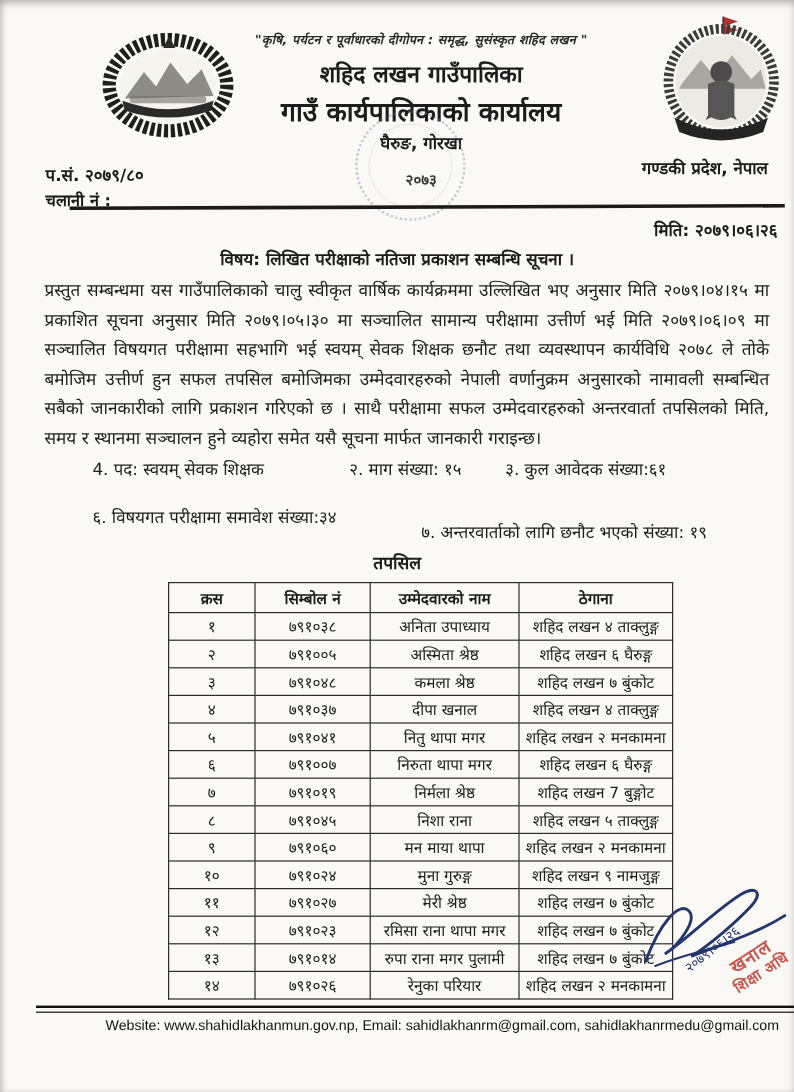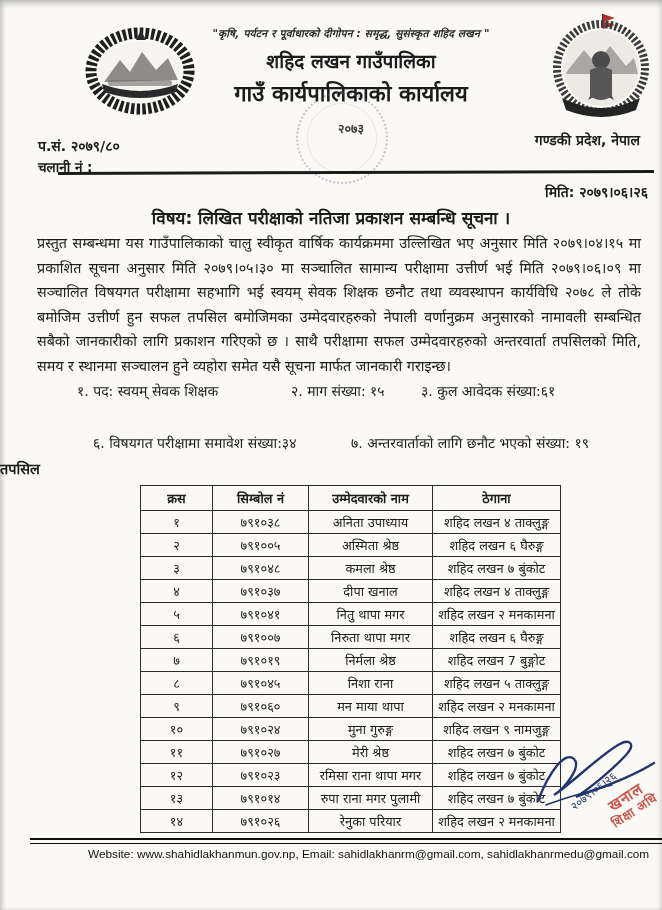--- a/index.html
+++ b/index.html
@@ -24,31 +24,31 @@
   .dispatch { top:158px; left:38px; font-size:13.5px; font-weight:bold; }
   .top-rule { top:171px; left:58px; right:8px; height:3px; background:#1b1b1b; transform:rotate(-.2deg); }
   .date-line { top:182px; right:14px; font-size:14px; font-weight:600; }
 
   
   .faint-stamp { top:92px; left:296px; width:92px; height:92px; border:2px dotted rgba(124,110,158,.38);
     border-radius:50%; }
   .faint-stamp::after { content:""; position:absolute; inset:9px; border:1px dotted rgba(124,110,158,.28); border-radius:50%; }
 
   
-  .subject { top:206px; left:0; right:0; text-align:center; font-size:17px; font-weight:bold; }
+  .subject { top:206px; left:0; right:0; text-align:center; font-size:14px; font-weight:bold; }
   .body-par { top:231px; left:37px; right:21px; font-size:14.3px; line-height:24.5px;
     text-align:justify; text-justify:inter-word; }
   .items { top:381px; left:37px; right:21px; height:76px; font-size:14px; }
   .items span { position:absolute; white-space:nowrap; }
   .it0 { left:40px;  top:0; }   .it1 { left:254px; top:0; }  .it2 { left:384px; top:0; }
   .it3 { left:40px;  top:26px;} .it4 { left:314px; top:26px;}
-  .it5 { left:40px;  top:52px;margin-left:16px;} .it6 { left:314px; top:52px;}
-
-  
-  .tbl-title { top:458px; left:0; right:0; text-align:left; font-size:14.5px; font-weight:600; }
+  .it5 { left:40px;  top:40px;} .it6 { left:314px; top:52px;}
+
+  
+  .tbl-title { top:458px; left:0; right:0; text-align:center; font-size:14.5px; font-weight:600; }
   .tbl-wrap { top:485px; left:140px; }
   table { border-collapse:collapse; table-layout:fixed; background:transparent; }
   th, td { border:1.2px solid #2b2b2b; text-align:center; font-size:12.8px;
     padding:2px 3px; height:23px; overflow:hidden; white-space:nowrap; }
   th { font-weight:600; height:25px; }
   .c0 { width:72px; } .c1 { width:96px; } .c2 { width:124px; } .c3 { width:128px; }
 
   
   .sig { top:735px; left:532px; width:130px; height:95px; }
   .sig-date { position:absolute; left:34px; top:48px; transform:rotate(-38deg);
@@ -93,36 +93,37 @@
       <path d="M42 88 Q55 60 68 88 Q55 80 42 88 Z" fill="#4b4b4b"></path>
       <path d="M44 58 Q55 52 66 58 L66 84 Q55 92 44 84 Z" fill="#565656"></path>
       <path d="M16 86 Q55 106 94 86 L90 98 Q55 112 20 98 Z" fill="#242424"></path>
     </svg>
   </div>
 
   <div class="abs hdr-center">
     <div class="quote">"कृषि, पर्यटन र पूर्वाधारको दीगोपन :  समृद्ध, सुसंस्कृत शहिद लखन "</div>
     <div class="muni-name">शहिद लखन गाउँपालिका</div>
     <div class="office-name">गाउँ कार्यपालिकाको कार्यालय</div>
+    <div class="place">घैरुङ, गोरखा</div>
     <div class="seal-year">२०७३</div>
   </div>
 
   <div class="abs faint-stamp"></div>
 
   <div class="abs province">गण्डकी प्रदेश, नेपाल</div>
   <div class="abs ref-no">प.सं. २०७९/८०</div>
   <div class="abs dispatch">चलानी नं :</div>
   <div class="abs top-rule"></div>
   <div class="abs date-line">मिति: २०७९।०६।२६</div>
 
   <div class="abs subject">विषय: लिखित परीक्षाको नतिजा प्रकाशन सम्बन्धि सूचना ।</div>
   <div class="abs body-par">प्रस्तुत सम्बन्धमा यस गाउँपालिकाको चालु स्वीकृत वार्षिक कार्यक्रममा उल्लिखित भए अनुसार मिति २०७९।०४।१५ मा प्रकाशित सूचना अनुसार मिति २०७९।०५।३० मा सञ्चालित सामान्य परीक्षामा उत्तीर्ण भई मिति २०७९।०६।०९ मा सञ्चालित विषयगत परीक्षामा सहभागि भई स्वयम् सेवक शिक्षक छनौट तथा व्यवस्थापन कार्यविधि २०७८ ले तोके बमोजिम उत्तीर्ण हुन सफल तपसिल बमोजिमका उम्मेदवारहरुको नेपाली वर्णानुक्रम अनुसारको नामावली सम्बन्धित सबैको जानकारीको लागि प्रकाशन गरिएको छ ।  साथै परीक्षामा सफल उम्मेदवारहरुको अन्तरवार्ता तपसिलको मिति, समय र स्थानमा सञ्चालन हुने व्यहोरा समेत यसै सूचना मार्फत जानकारी गराइन्छ।</div>
 
   <div class="abs items">
-    <span class="it0">१. पद: स्वयम् सेवक शिक्षक</span>
+    <span class="it0">4. पद: स्वयम् सेवक शिक्षक</span>
     <span class="it1">२. माग संख्या: १५</span>
     <span class="it2">३. कुल आवेदक संख्या:६१</span>
     <span class="it5">६. विषयगत परीक्षामा समावेश संख्या:३४</span>
     <span class="it6">७. अन्तरवार्ताको लागि छनौट भएको संख्या: १९</span>
   </div>
 
   <div class="abs tbl-title">तपसिल</div>
   <div class="abs tbl-wrap">
     <table>
       <thead>

